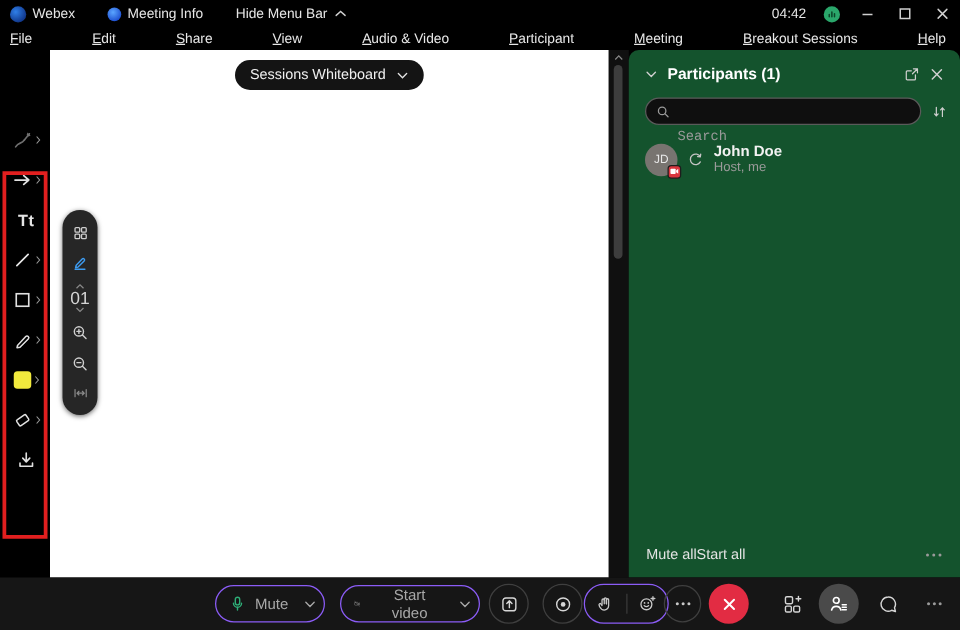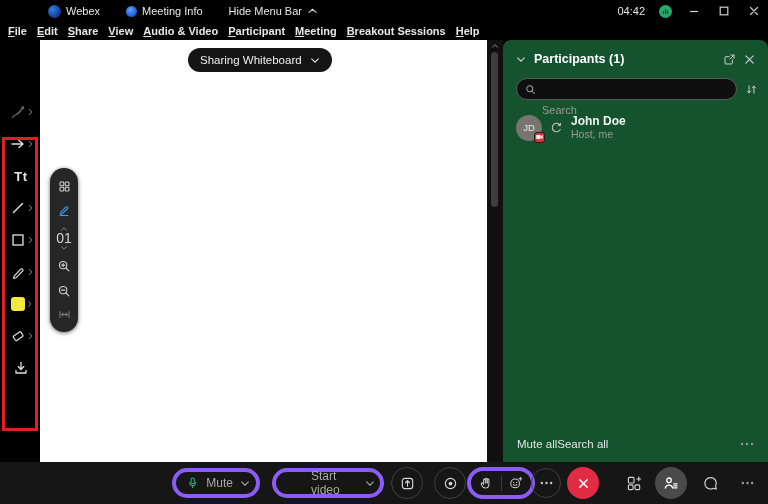--- a/index.html
+++ b/index.html
@@ -1,32 +1,32 @@
 <!DOCTYPE html>
 <html><head>
 <meta charset="utf-8">
 <style>
   * { margin:0; padding:0; box-sizing:border-box; }
   body { background:#000; font-family:"Liberation Sans", sans-serif; }
   .window { position:relative; width:768px; height:504px; background:#000; overflow:hidden; color:#fff; }
 
   
-  .titlebar { position:absolute; top:0; left:0; right:0; height:22px; display:flex; align-items:center; font-size:11px; color:#e6e6e6;padding-left:40px; }
+  .titlebar { position:absolute; top:0; left:0; right:0; height:22px; display:flex; align-items:center; font-size:11px; color:#e6e6e6; }
   .tb-left { display:flex; align-items:center; gap:6px; padding-left:8px; }
   .tb-item { display:flex; align-items:center; gap:5px; cursor:default; }
   .tb-gap { width:14px; }
   .logo-dot { width:13px; height:13px; border-radius:50%; background:radial-gradient(circle at 35% 35%, #2f7fe8, #123a8f 70%); }
   .mi-dot { width:11px; height:11px; border-radius:50%; background:radial-gradient(circle at 40% 35%, #5aa5ff, #1d4fd0 75%); }
   .tb-right { position:absolute; right:6px; top:0; height:22px; display:flex; align-items:center; gap:14px; }
   .win-ctl { width:16px; height:16px; display:flex; align-items:center; justify-content:center; color:#cfcfcf; }
   .status-dot { width:13px; height:13px; border-radius:50%; background:#2aa76b; display:flex; align-items:center; justify-content:center; }
 
   
   .menubar { position:absolute; top:22px; left:0; right:0; height:18px; display:flex; align-items:center; font-size:11px; color:#e8e8e8; }
-  .menu-item { padding:0 5px; cursor:default; white-space:nowrap;font-weight:bold; }
+  .menu-item { padding:0 24px; cursor:default; white-space:nowrap; }
   .menu-item:first-child { padding-left:8px; }
   .menu-item u { text-decoration:underline; }
 
   
   .canvas { position:absolute; left:40px; top:40px; width:447px; height:422px; background:#fff; }
   .vscroll { position:absolute; left:487px; top:40px; width:16px; height:422px; background:#101010; }
   .vscroll .arrow { position:absolute; top:3px; left:4px; color:#8a8a8a; }
   .vscroll .thumb { position:absolute; left:4px; top:12px; width:7px; height:155px; background:#3d3d3d; border-radius:4px; }
 
   .share-pill { position:absolute; left:188px; top:48px; height:24px; padding:0 12px; background:#141414; border-radius:12px; display:flex; align-items:center; gap:8px; font-size:11.5px; color:#f0f0f0; }
@@ -47,34 +47,34 @@
   .fb-chev { color:#8a8a8a; height:8px; display:flex; align-items:center; }
   .fb-sp { flex:0 0 6px; }
 
   
   .panel { position:absolute; left:503px; top:40px; width:265px; height:422px; background:#14532d; border-radius:8px 8px 0 0; }
   .panel-header { display:flex; align-items:center; gap:8px; padding:12px 13px 6px 13px; }
   .panel-title { font-size:12.5px; font-weight:bold; color:#fff; flex:1; }
   .ph-icon { color:#cfcfcf; display:flex; }
   .search-row { display:flex; align-items:center; gap:8px; padding:6px 10px 4px 13px; }
   .search-box { flex:1; display:flex; align-items:center; gap:6px; height:22px; border:1px solid #5a5a5a; border-radius:11px; background:#0f0f0f; padding:0 8px; }
-  .search-box input { flex:1; border:none; outline:none; background:transparent; color:#e0e0e0; font-size:11px; font-family:Liberation Sans, sans-serif;margin-top:41px; }
+  .search-box input { flex:1; border:none; outline:none; background:transparent; color:#e0e0e0; font-size:11px; font-family:Liberation Mono, monospace;margin-top:41px; }
   .search-box input::placeholder { color:#9a9a9a; }
   .p-row { display:flex; align-items:center; gap:8px; padding:10px 13px; }
   .avatar-wrap { position:relative; width:26px; height:26px; }
   .avatar { width:26px; height:26px; border-radius:50%; background:#787470; display:flex; align-items:center; justify-content:center; font-size:9.5px; color:#e8e8e8; }
   .cam-badge { position:absolute; right:-3px; bottom:-2px; width:11px; height:11px; border-radius:3px; background:#d9363e; border:1.5px solid #1d1d1d; display:flex; align-items:center; justify-content:center; }
   .p-name { font-size:12px; color:#f2f2f2; line-height:14px;font-weight:bold; }
   .p-role { font-size:10.5px; color:#9a9a9a; line-height:13px; }
   .panel-footer { position:absolute; left:0; right:0; bottom:0; height:36px; display:flex; align-items:center; padding:0 14px; font-size:11.5px; color:#e4e4e4; }
   .pf-more { margin-left:auto; color:#9a9a9a; display:flex; }
 
   
   .controlbar { position:absolute; left:0; right:0; bottom:0; height:42px; background:#161616; }
-  .pill { position:absolute; top:6px; height:30px; border:4px solid #8b5cf6; border-radius:15px; display:flex; align-items:center; background:transparent; }
+  .pill { position:absolute; top:6px; height:30px; border:1px solid #8b5cf6; border-radius:15px; display:flex; align-items:center; background:transparent;text-align:center; }
   .pill .lbl { font-size:12px; color:#a8a8a8; }
   .vdiv { width:1px; height:16px; background:#3a3a3a; }
   .circle-btn { position:absolute; top:5px; width:32px; height:32px; border:1px solid #3f3f3f; border-radius:50%; display:flex; align-items:center; justify-content:center; color:#c9c9c9; }
   .flat-btn { position:absolute; top:5px; width:32px; height:32px; display:flex; align-items:center; justify-content:center; color:#d6d6d6; }
   .leave { background:#e22c43; border:none; }
   .active-circle { background:#4a4a4a; border-radius:50%; }
   svg { display:block; }
 </style>
 </head>
 <body>
@@ -144,21 +144,21 @@
   <div class="vscroll">
     <span class="arrow">
       <svg width="8" height="6" viewBox="0 0 10 7">
           <path d="M1.5 5.5 L5 1.8 L8.5 5.5" fill="none" stroke="#8a8a8a" stroke-width="1.2"></path>
         </svg>
     </span>
     <div class="thumb"></div>
   </div>
 
   <div class="share-pill">
-    <span>Sharing Whiteboard</span>
+    <span>Sessions Whiteboard</span>
     <span>
       <svg width="10" height="7" viewBox="0 0 12 8">
           <path d="M2 2 L6 6 L10 2" fill="none" stroke="#e0e0e0" stroke-width="1.3" stroke-linecap="round"></path>
         </svg>
     </span>
   </div>
 
   <div class="tool-rail">
     <div class="tool dimmed" style="top:59px;">
       <svg width="16" height="16" viewBox="0 0 16 16">
@@ -366,21 +366,21 @@
           </svg>
       </span>
       <div>
         <div class="p-name">John Doe</div>
         <div class="p-role">Host, me</div>
       </div>
     </div>
 
     <div class="panel-footer">
       <span>Mute all</span>
-      <span>Search all</span>
+      <span>Start all</span>
       <span class="pf-more">
         <svg width="14" height="4" viewBox="0 0 14 4">
             <g fill="#9a9a9a">
               <circle cx="2" cy="2" r="1.2"></circle>
               <circle cx="7" cy="2" r="1.2"></circle>
               <circle cx="12" cy="2" r="1.2"></circle>
             </g>
           </svg>
       </span>
     </div>

